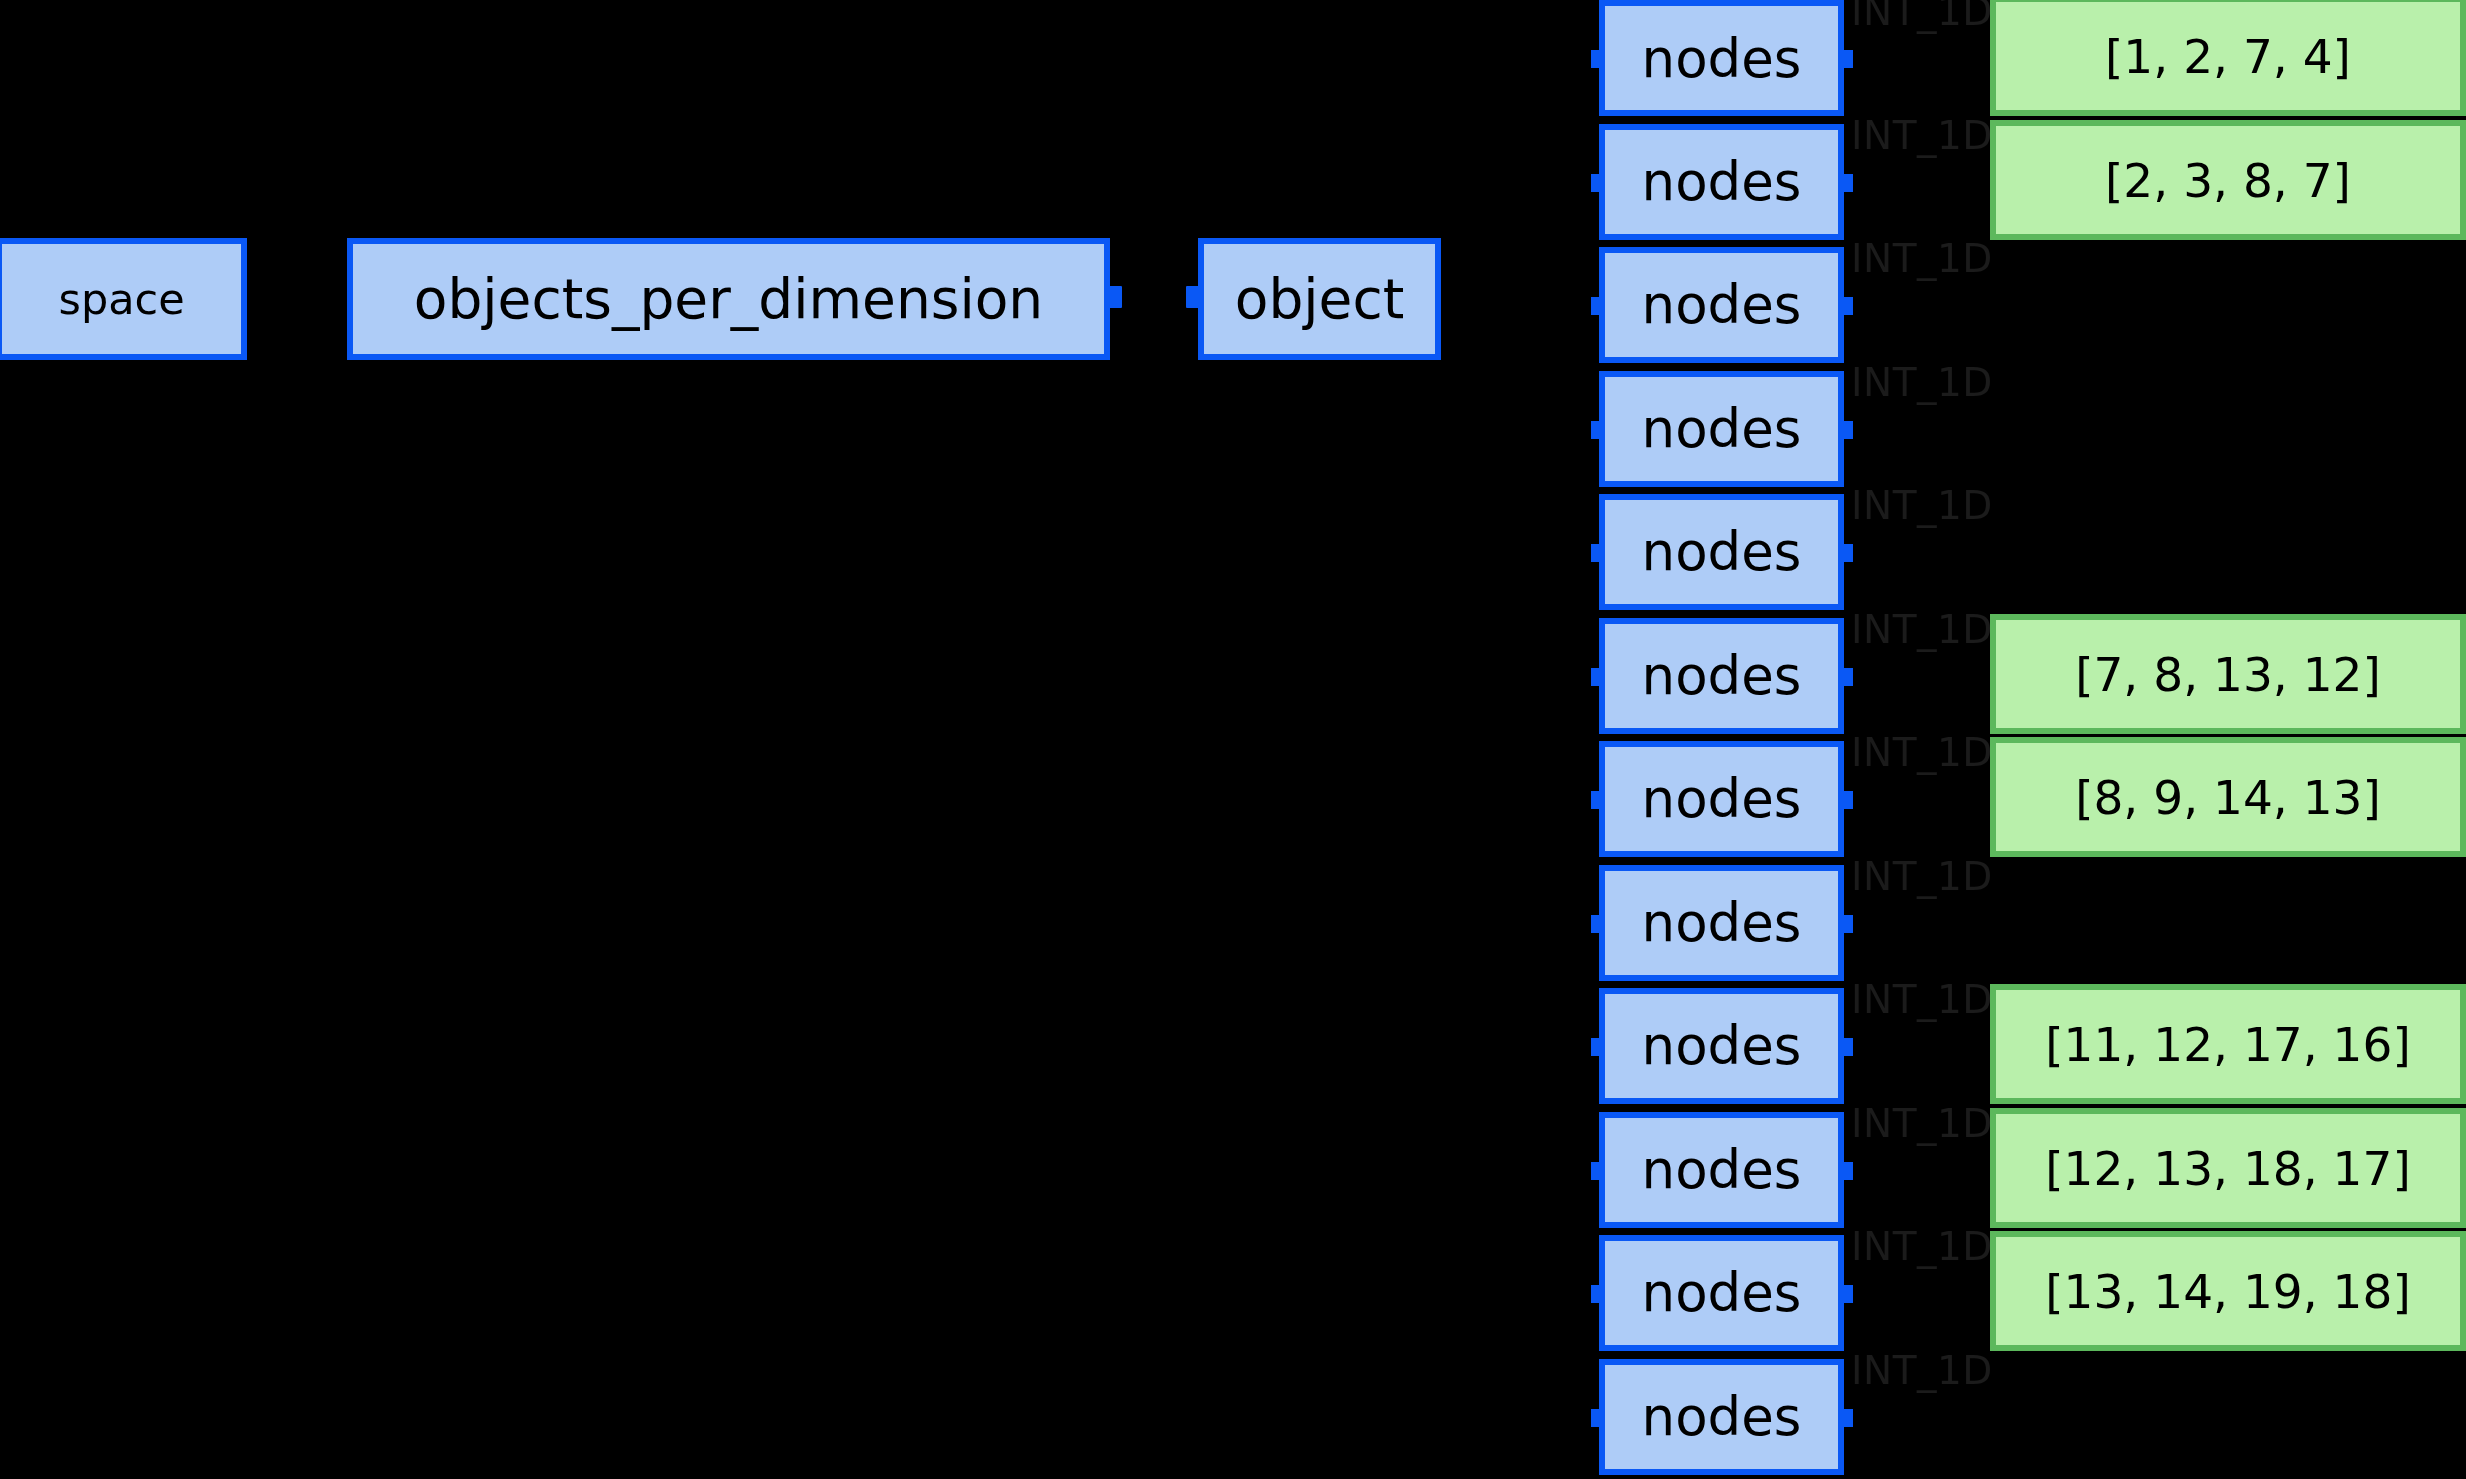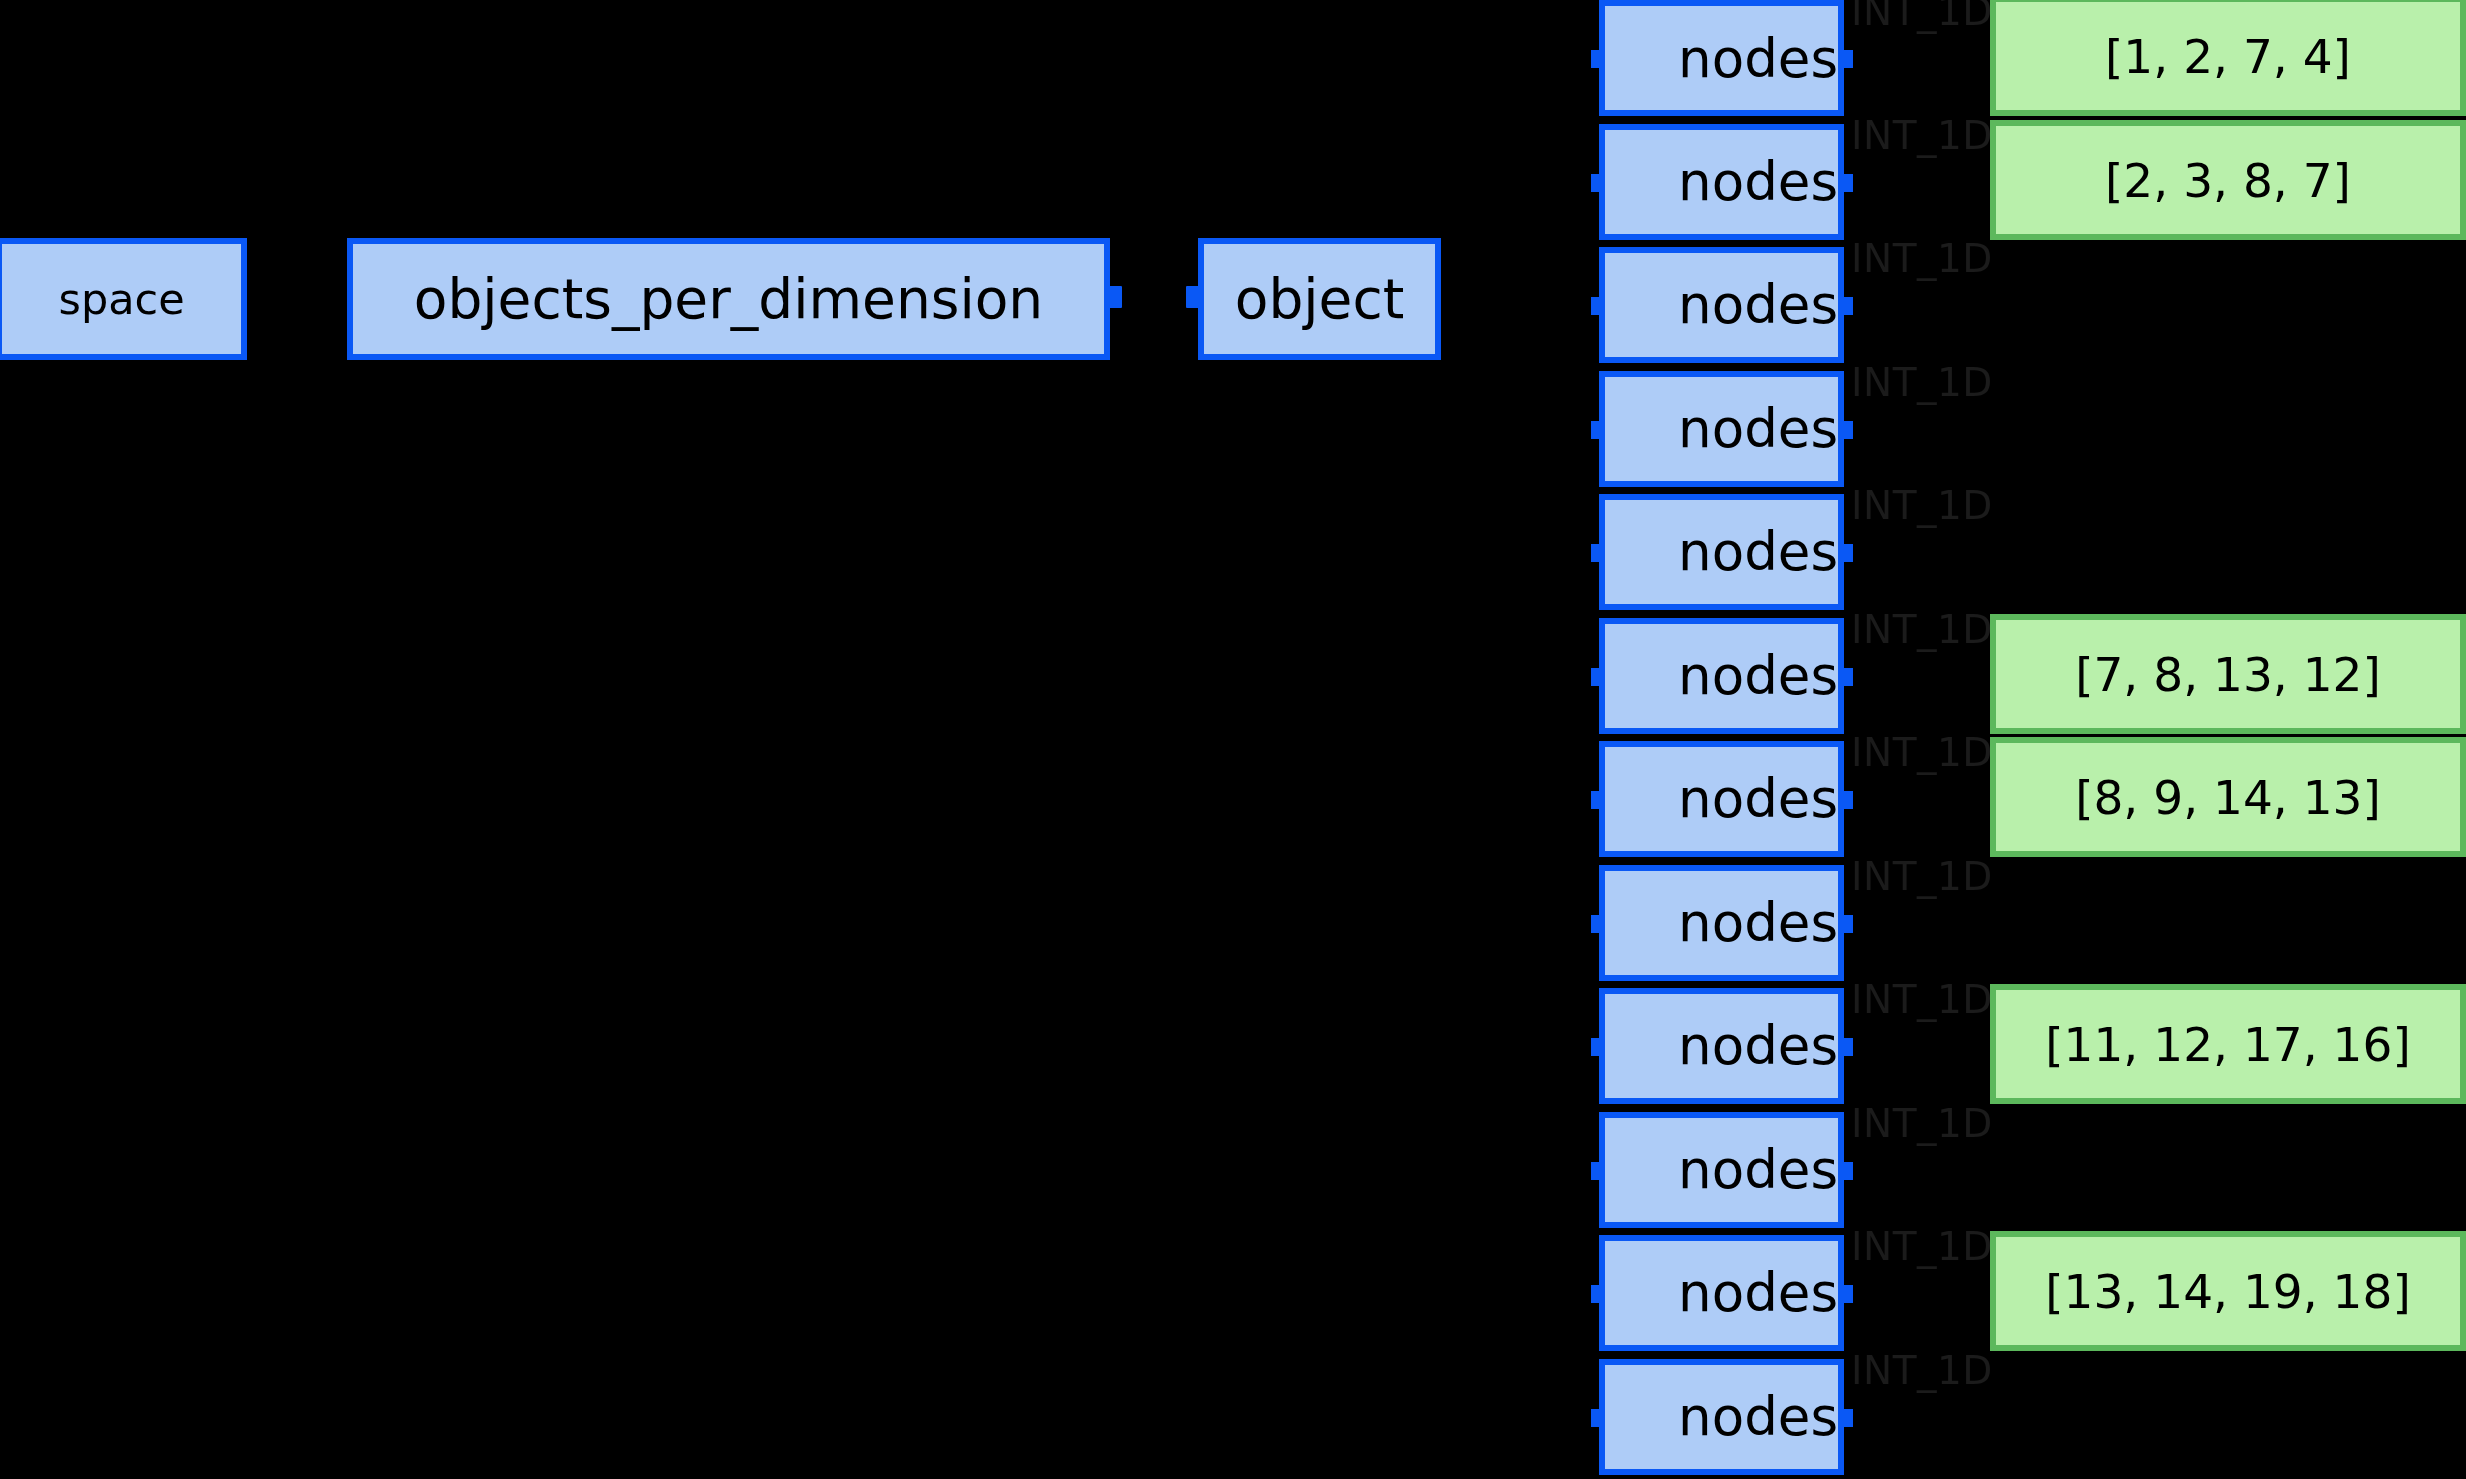--- a/index.html
+++ b/index.html
@@ -65,21 +65,21 @@
     position:absolute;
     left:1599px;
     top:3.9px;
     width:245px;
     height:116px;
     box-sizing:border-box;
     background:#aeccf7;
     border:6.9px solid #0a58f5;
     display:flex;
     align-items:center;
-    justify-content:flex-end;
+    justify-content:center;
   }
   .nodes-box .label{
     font-size:53px;
     line-height:1;
     color:#000;
   }
   .nodes-stub-left{
     position:absolute;
     left:1591px;
     top:54px;
@@ -233,20 +233,23 @@
         <span class="label">[11, 12, 17, 16]</span>
       </div>
     </div>
     <div class="row" style="top: 1108px;">
       <div class="nodes-stub-left"></div>
       <div class="nodes-box">
         <span class="label">nodes</span>
       </div>
       <div class="nodes-stub-right"></div>
       <div class="edge-label">INT_1D</div>
+      <div class="value-box">
+        <span class="label">[12, 13, 18, 17]</span>
+      </div>
     </div>
     <div class="row" style="top: 1231px;">
       <div class="nodes-stub-left"></div>
       <div class="nodes-box">
         <span class="label">nodes</span>
       </div>
       <div class="nodes-stub-right"></div>
       <div class="edge-label">INT_1D</div>
       <div class="value-box">
         <span class="label">[13, 14, 19, 18]</span>

